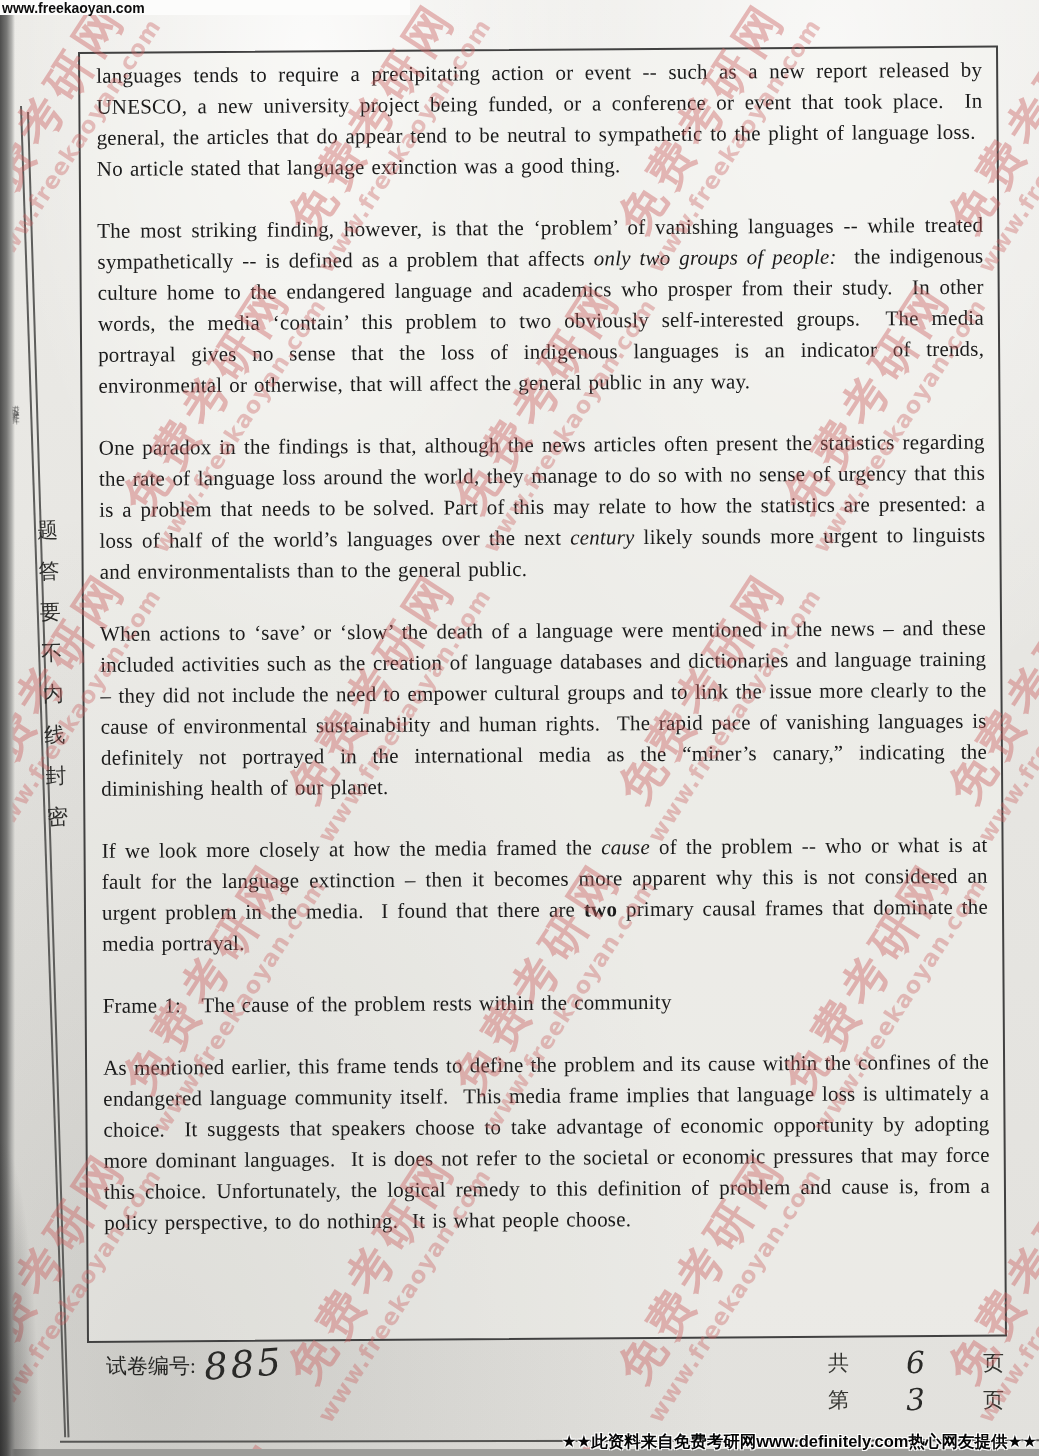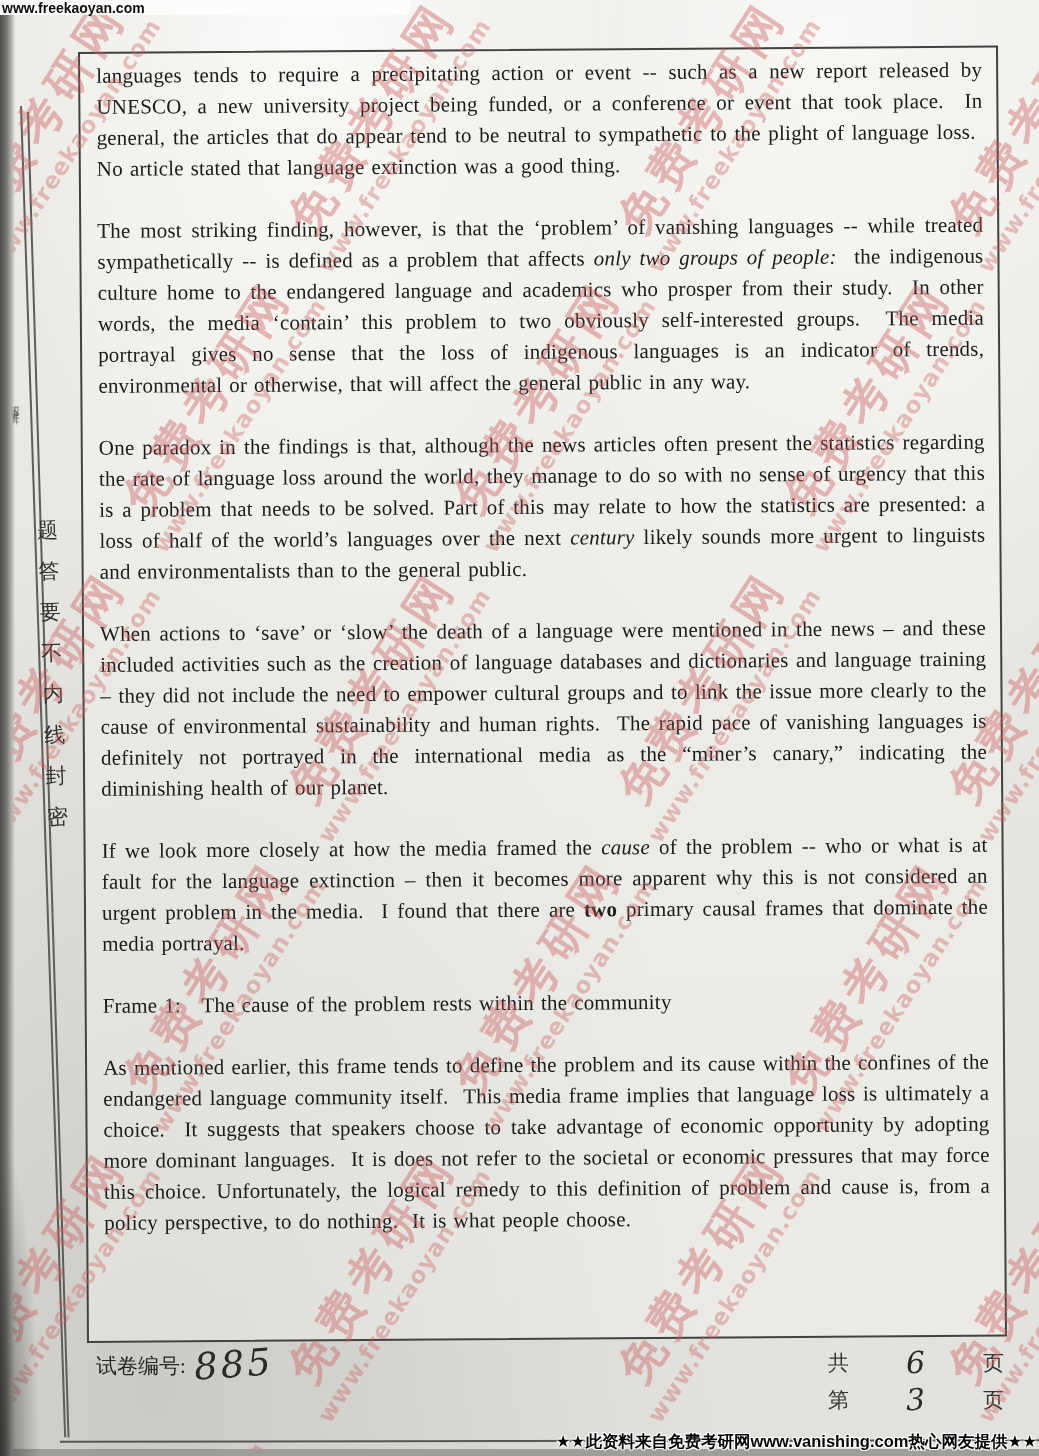--- a/index.html
+++ b/index.html
@@ -39,21 +39,21 @@
   
   .seal-line{position:absolute;width:1.5px;background:#5d5d5b;transform-origin:top center;z-index:12;}
   #seal-line-a{left:20px;top:106px;height:1332px;transform:rotate(-1.9deg);}
   #seal-line-b{left:27px;top:112px;height:1326px;transform:rotate(-1.75deg);}
   .seal-text{position:absolute;left:42px;top:520px;display:flex;flex-direction:column;gap:20px;
     font-size:21px;color:#2e2e2c;z-index:12;transform:rotate(-2deg);line-height:21px;}
   .faint-field{position:absolute;left:5px;top:418px;writing-mode:vertical-rl;
     transform:rotate(181deg);font-size:12.5px;letter-spacing:2px;color:rgba(70,70,70,.5);z-index:12;}
 
   
-  .paper-no{position:absolute;left:96px;top:1352px;display:flex;gap:8px;z-index:15;text-align:right;}
+  .paper-no{position:absolute;left:106px;top:1352px;display:flex;gap:8px;z-index:15;text-align:right;}
   .paper-no-label{font-size:21px;color:#262624;}
   .paper-no-value{font-size:37px;font-style:italic;font-family:"DejaVu Serif",serif;
     letter-spacing:3px;transform:rotate(-4deg);margin-top:-9px;color:#2a2a28;}
   .pager{position:absolute;left:828px;top:1344px;width:176px;z-index:15;}
   .pager-row{display:flex;justify-content:space-between;align-items:center;height:37px;}
   .pager-cjk{font-size:21px;color:#33332f;}
   .pager-num{font-size:30px;font-style:italic;font-family:"DejaVu Serif",serif;color:#2a2a28;transform:rotate(-3deg);}
 
   
   .url-band{position:absolute;left:0;top:0;width:410px;height:15px;background:#fcfcfb;z-index:50;}
@@ -205,14 +205,14 @@
       <span class="pager-cjk">页</span>
     </div>
   </div>
 
   <div class="left-edge"></div>
   <div class="left-edge-shadow"></div>
   <div class="fold-line"></div>
   <div class="bottom-strip"></div>
   <div class="url-band"></div>
   <div class="url-overlay">www.freekaoyan.com</div>
-  <div class="bottom-banner">★★此资料来自免费考研网www.vanishing.com热心网友提供★★</div>
+  <div class="bottom-banner">★★此资料来自免费考研网www.definitely.com热心网友提供★★</div>
 </div>
 
 </body></html>

